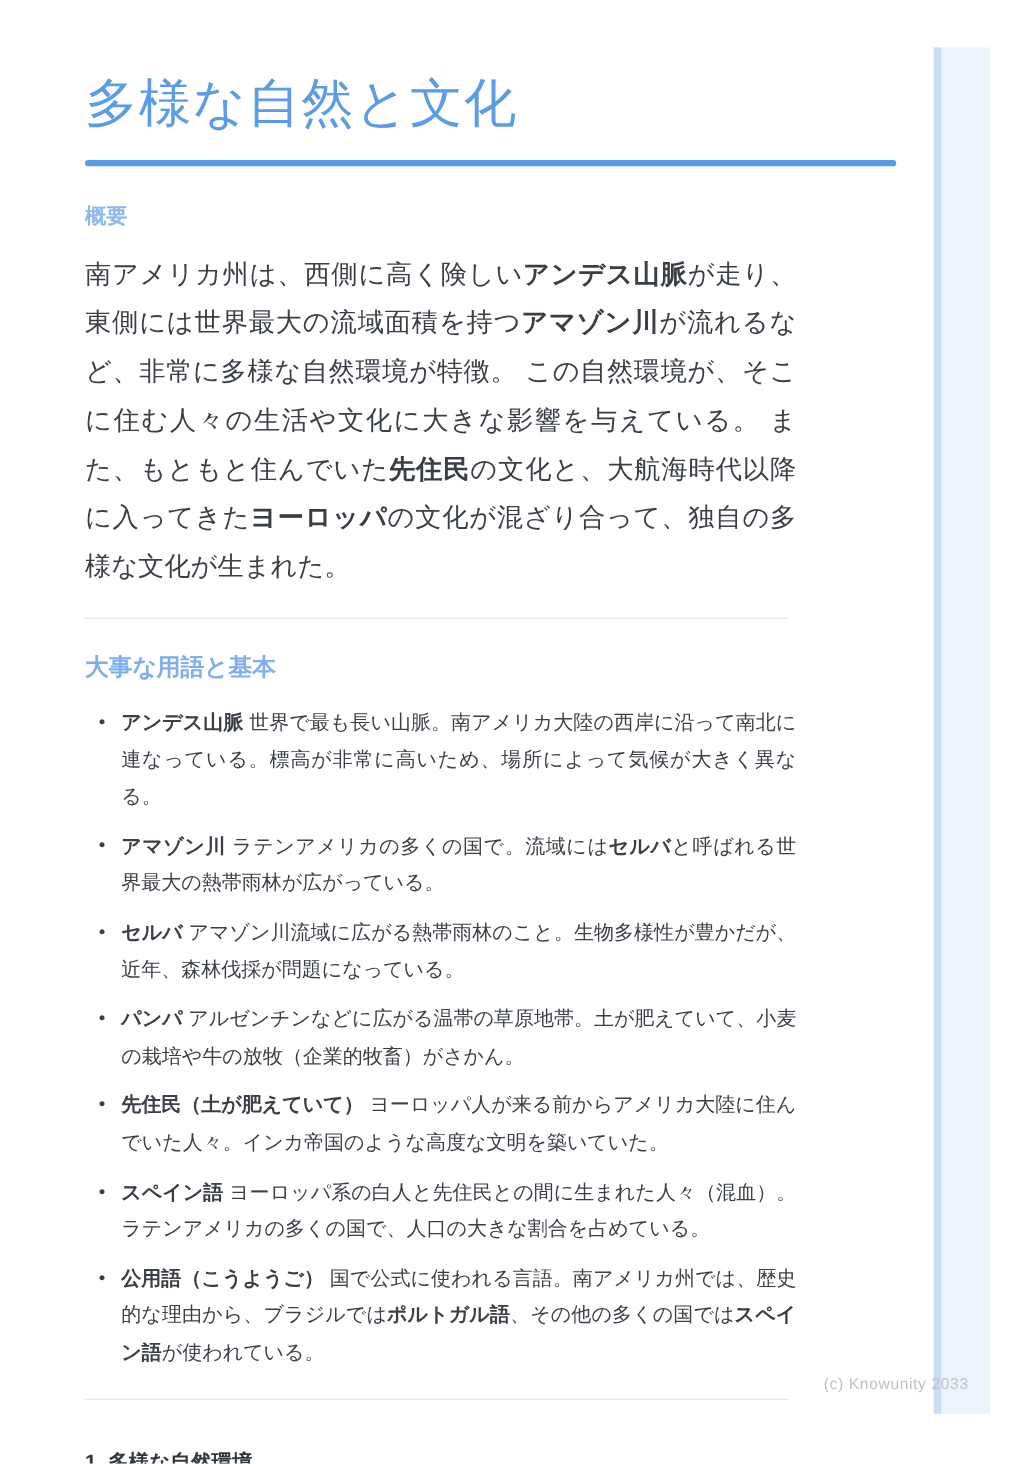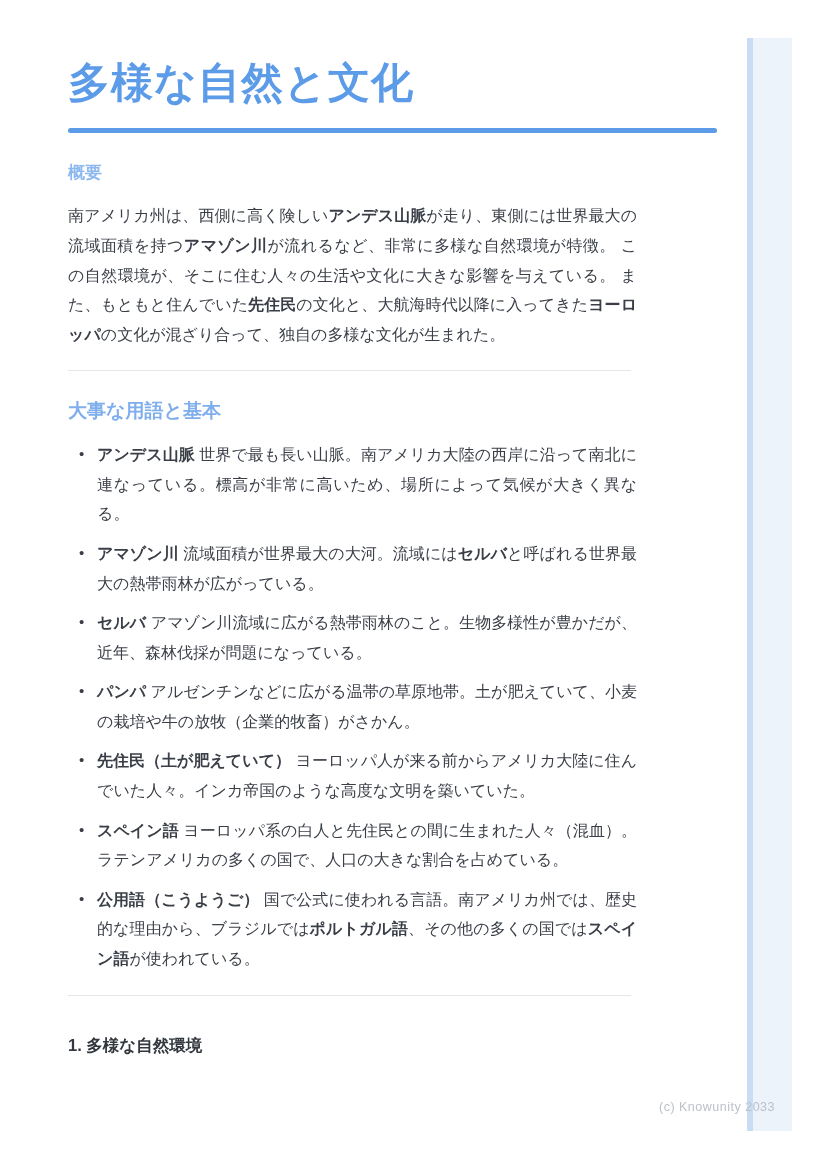--- a/index.html
+++ b/index.html
@@ -10,41 +10,41 @@
     overflow:hidden;
     font-family:"Liberation Sans", sans-serif;
     color:#3A3F47;
   }
   .content {
     position:absolute; left:68px; top:0;
     width:569px;
   }
   h1.doc-title {
     margin:0; padding-top:58px;
-    font-size:42px; line-height:1.2; font-weight:700;
+    font-size:42px; line-height:1.2; font-weight:400;
     color:#5B9BE8; letter-spacing:1px;
   }
   .title-rule {
     width:649px; height:5px; margin-top:20px;
     background:#5B9BE8; border-radius:3px;
   }
   h2.section-title {
     margin:41px 0 0; font-size:21px; line-height:1.3;
     font-weight:700; color:#5B9BE8;
   }
   h3.subheading {
     margin:29px 0 0; font-size:17px; line-height:1.3;
     font-weight:700; color:#8CB8F0;
   }
   h3.terms-heading {
     margin:28px 0 0; font-size:19px; line-height:1.3;
     font-weight:700; color:#7FAEEC;
   }
   p.body-paragraph {
-    margin:17px 0 0; font-size:16px; line-height:1.85;
+    margin:17px 0 0; font-size:21px; line-height:1.85;
     text-align:justify;
   }
   .b { font-weight:700; }
   hr.divider {
     border:none; border-top:1px solid #E7E7E7;
     margin:21px 0 0; width:563px;
   }
   ul.terms-list {
     list-style:none; margin:16px 0 0; padding:0;
     font-size:16px; line-height:1.85;
@@ -94,21 +94,21 @@
 
     <h3 class="terms-heading">大事な用語と基本</h3>
 
     <ul class="terms-list">
         <li>
           <span class="dot">•</span>
           <span class="li-text"><span class="b">アンデス山脈 </span><span>世界で最も長い山脈。南アメリカ大陸の西岸に沿って南北に連なっている。標高が非常に高いため、場所によって気候が大きく異なる。</span></span>
         </li>
         <li>
           <span class="dot">•</span>
-          <span class="li-text"><span class="b">アマゾン川 </span><span>流域面積が世界最大の大河。流域には</span><span class="b">セルバ</span><span>と呼ばれる世界最大の熱帯雨林が広がっている。</span></span>
+          <span class="li-text"><span class="b">アマゾン川 </span><span>ラテンアメリカの多くの国で。流域には</span><span class="b">セルバ</span><span>と呼ばれる世界最大の熱帯雨林が広がっている。</span></span>
         </li>
         <li>
           <span class="dot">•</span>
           <span class="li-text"><span class="b">セルバ </span><span>アマゾン川流域に広がる熱帯雨林のこと。生物多様性が豊かだが、近年、森林伐採が問題になっている。</span></span>
         </li>
         <li>
           <span class="dot">•</span>
           <span class="li-text"><span class="b">パンパ </span><span>アルゼンチンなどに広がる温帯の草原地帯。土が肥えていて、小麦の栽培や牛の放牧（企業的牧畜）がさかん。</span></span>
         </li>
         <li>

